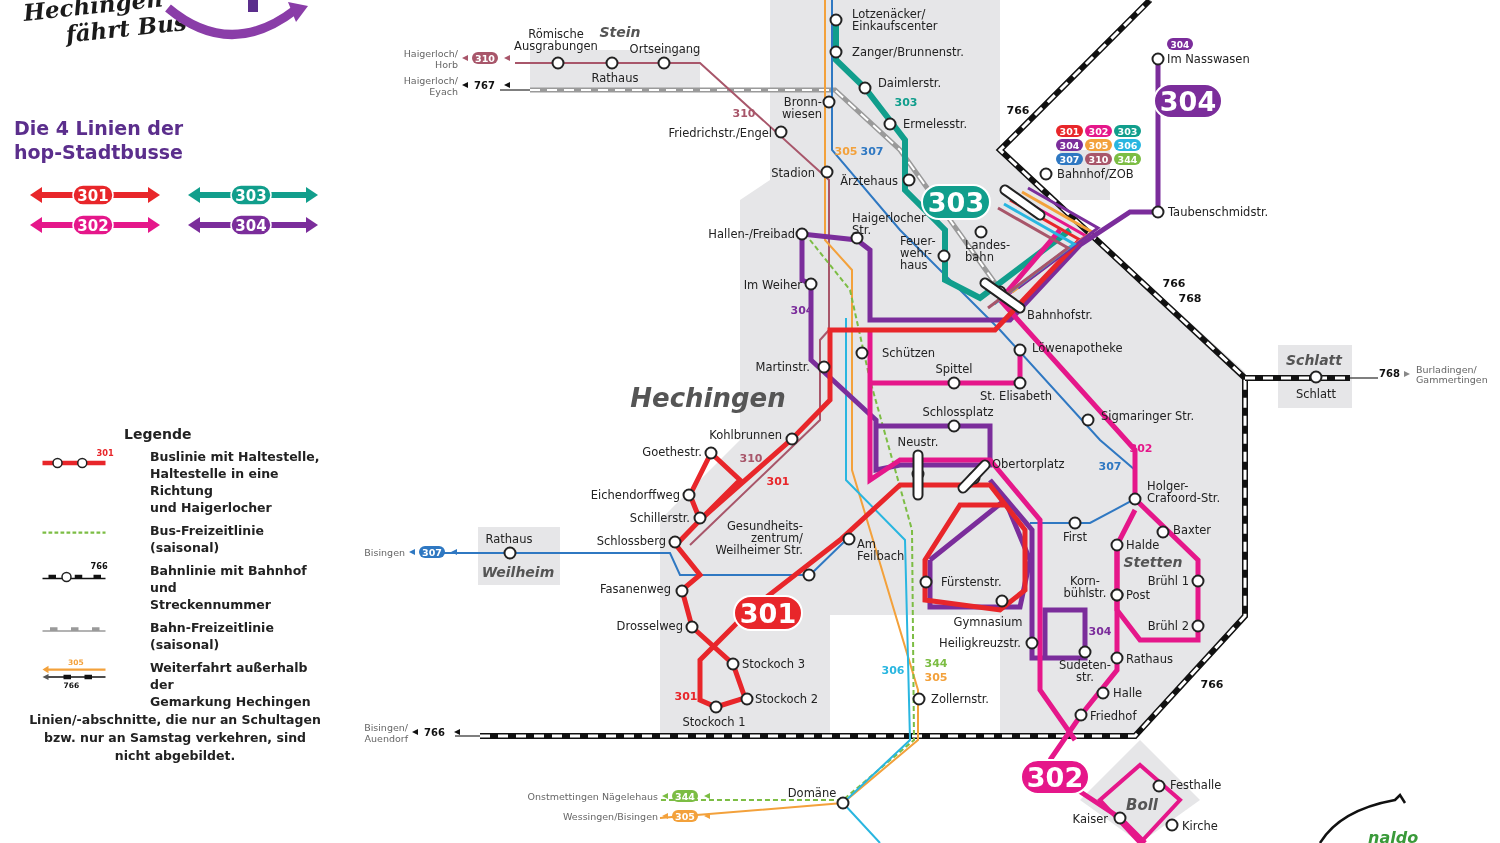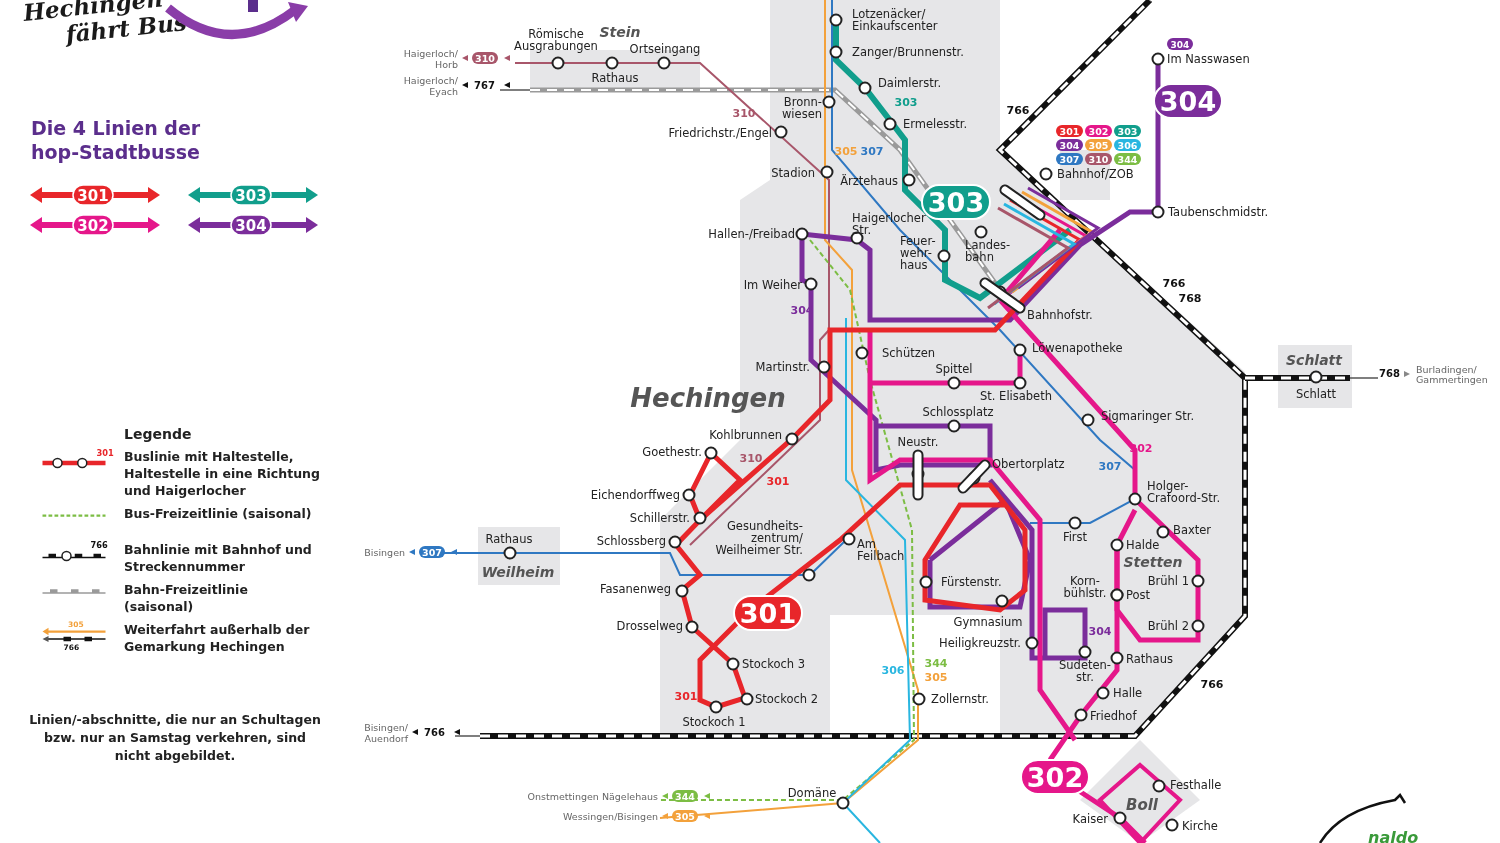--- a/index.html
+++ b/index.html
@@ -1,27 +1,27 @@
 <!DOCTYPE html>
 <html><head>
 <meta charset="utf-8">
 <style>
   html,body{margin:0;padding:0;background:#fff;}
   body{width:1500px;height:843px;overflow:hidden;position:relative;font-family:"DejaVu Sans",sans-serif;}
   #map{position:absolute;left:0;top:0;width:1500px;height:843px;}
   .brand{position:absolute;left:22px;top:0;font-family:"DejaVu Serif",serif;font-style:italic;font-weight:bold;color:#1a1a1a;font-size:23px;line-height:26px;transform:rotate(-6deg);transform-origin:left top;}
   .brand .l1{display:block;}
   .brand .l2{display:block;padding-left:40px;}
-  .title{position:absolute;left:31px;top:116px;color:#5b2e8c;font-family:"DejaVu Sans",sans-serif;font-weight:bold;font-size:19px;line-height:24px;}
+  .title{position:absolute;left:14px;top:116px;color:#5b2e8c;font-family:"DejaVu Sans",sans-serif;font-weight:bold;font-size:19px;line-height:24px;}
   .line-arrow{position:absolute;height:30px;width:130px;}
   .legend{position:absolute;left:30px;top:426px;width:290px;}
   .legend h3{margin:0 0 6px 94px;font-size:14px;font-weight:bold;color:#222;}
   .leg-row{position:relative;display:flex;align-items:flex-start;margin-bottom:6px;}
   .leg-sym{width:88px;height:30px;flex:0 0 88px;margin-right:6px;}
-  .leg-txt{font-size:12.5px;line-height:17px;color:#222;font-weight:bold;}
+  .leg-txt{font-size:12.5px;line-height:17px;color:#222;font-weight:bold;margin-left:26px;}
   .footnote{position:absolute;left:25px;top:711px;width:300px;font-size:12.5px;line-height:18px;color:#222;font-weight:bold;text-align:center;}
   svg text{font-family:"DejaVu Sans",sans-serif;}
 </style>
 </head>
 <body>
 
 <svg id="map" viewBox="0 0 1500 843" xmlns="http://www.w3.org/2000/svg">
 
   <g fill="#e6e6e8">
     <polygon points="760,0 1000,0 1000,150 1245,372 1245,616 1135,735 660,735 660,520 740,440 740,200 770,180 770,0"></polygon>

